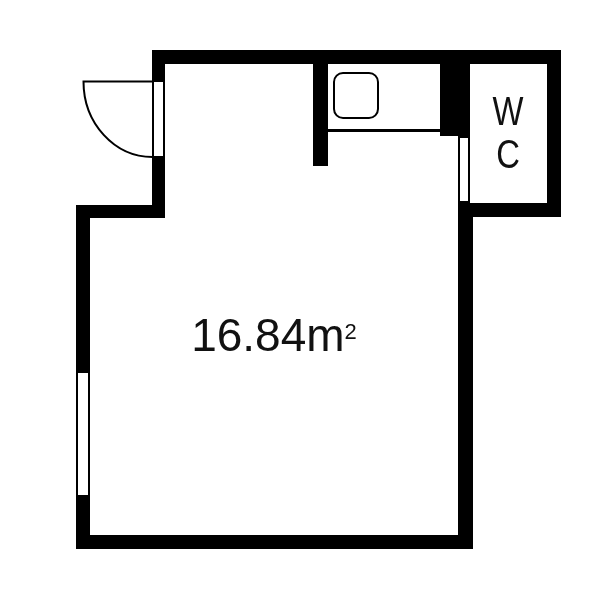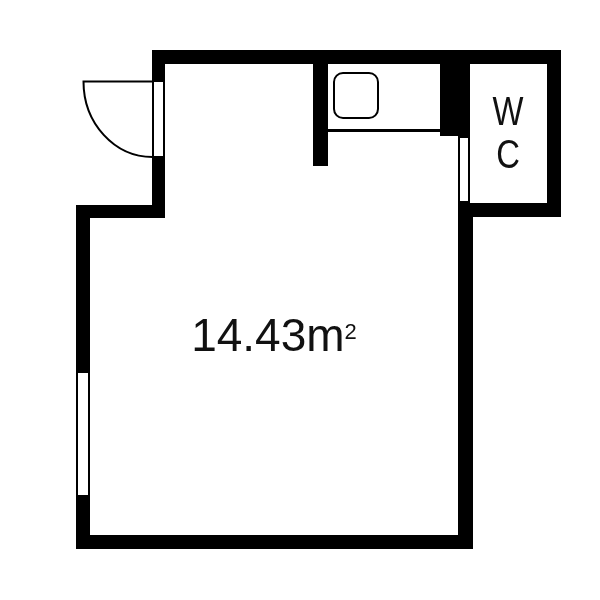--- a/index.html
+++ b/index.html
@@ -118,20 +118,20 @@
   <div class="opening wc-leaf"></div>
   <div class="opening window"></div>
 
   <svg class="arc-svg" viewBox="0 0 600 600">
     <path d="M 152.5 81.5 L 83.5 81.5 A 69 75.5 0 0 0 152.5 157" fill="none" stroke="var(--wall)" stroke-width="2"></path>
   </svg>
 
   <div class="thin-line counter-line"></div>
   <div class="sink"></div>
 
-  <div class="area-label"><span>14.43</span><span>m</span><sup>2</sup></div>
+  <div class="area-label"><span>16.84</span><span>m</span><sup>2</sup></div>
 
   <div class="wc-label">
     <span>W</span>
     <span>C</span>
   </div>
 
 </div>
 
 </body></html>

